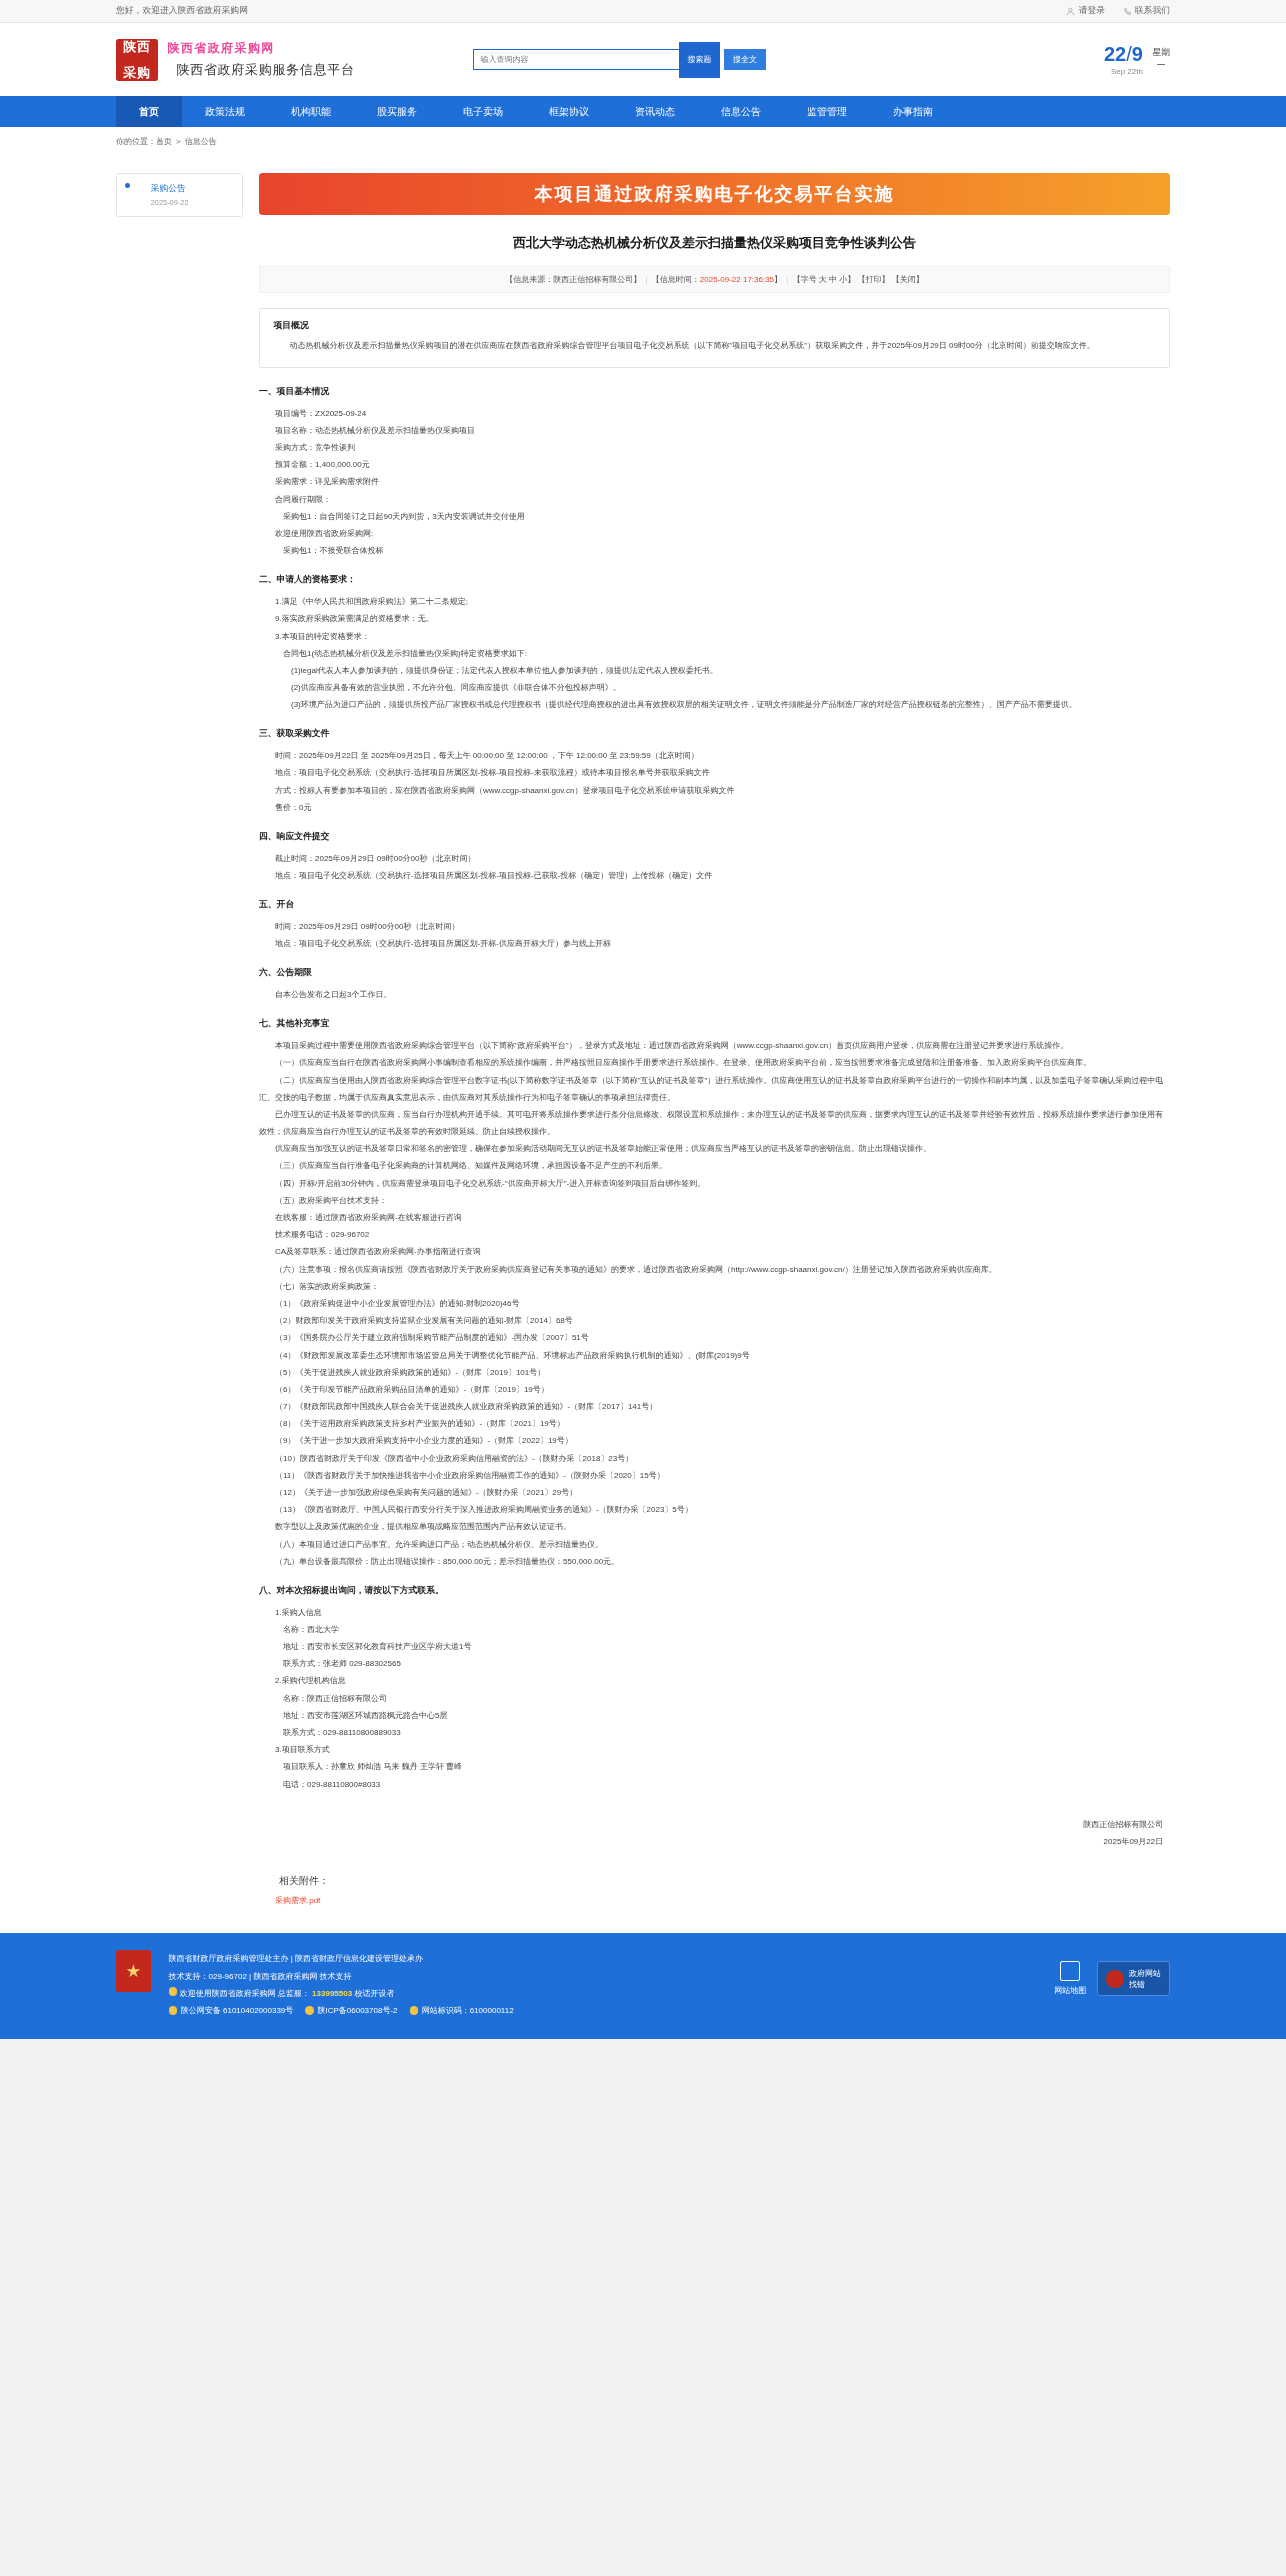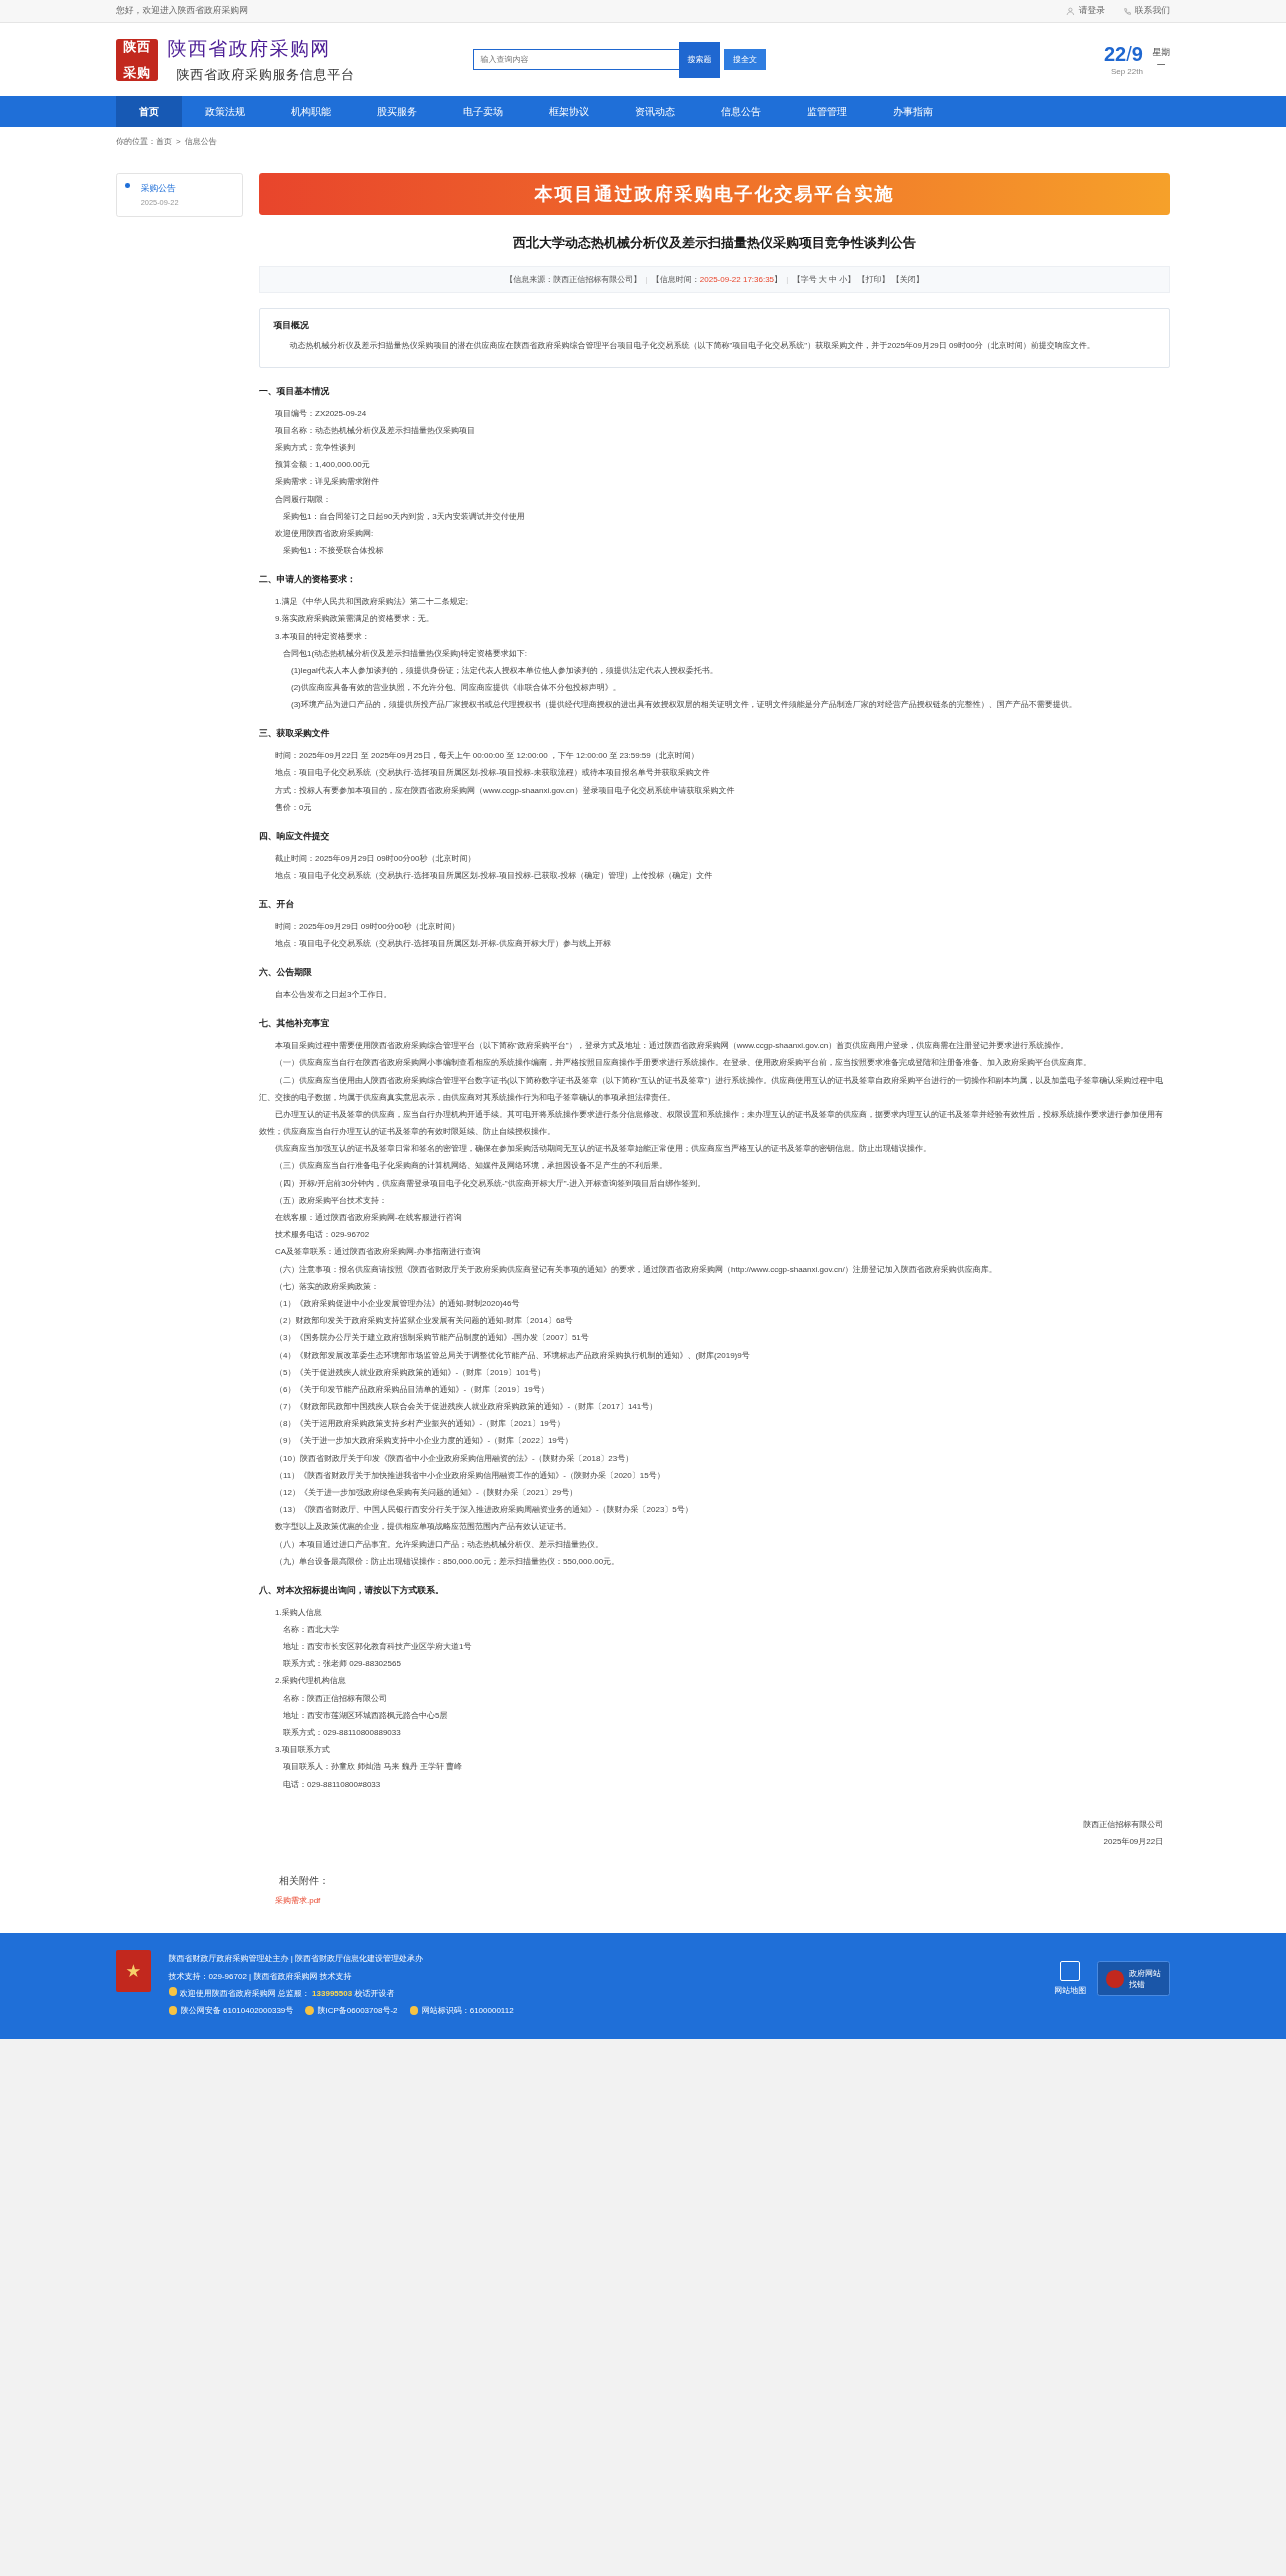--- a/index.html
+++ b/index.html
@@ -30,21 +30,21 @@
 
   
   .header { background: #fff; height: 73px; }
   .header .inner { width: 1054px; margin: 0 auto; height: 73px; display: flex; align-items: center; }
   .logo-block { display: flex; align-items: center; gap: 9.5px; }
   .logo-mark {
     width: 42px; height: 42px; background: #c2281e; border-radius: 2.7px;
     color: #fff; display: flex; flex-direction: column; align-items: center; justify-content: center;
     font-size: 13px; font-weight: bold; line-height: 1.05; letter-spacing: 0.7px; gap: 12px;
   }
-  .logo-text .l1 { font-size: 19px; font-weight: normal; color: #4c1d95; letter-spacing: 1.4px; }
+  .logo-text .l1 { font-size: 12px; font-weight: bold; color: #ec4899; letter-spacing: 1.4px; }
   .logo-text .l2 { font-size: 13px; color: #333; letter-spacing: 0.7px; margin-top: 4px; padding-left: 9px; }
 
   .search-wrap { margin-left: 118px; display: flex; align-items: center; }
   .search-input {
     width: 206px; height: 21px; border: 0.7px solid #1f67d0; border-right: none;
     padding: 0 6.8px; font-size: 8px; color: #999; outline: none;
     font-family: "Liberation Sans", sans-serif;
   }
   .search-btn {
     height: 36px; background: #1f67d0; color: #fff; border: none; padding: 0 8.8px;
@@ -74,21 +74,21 @@
   
   .crumb-bar { background: #fff; height: 28px; }
   .crumb-bar .inner { width: 1054px; margin: 0 auto; display: flex; align-items: center; height: 28px; font-size: 8px; color: #666; }
   .crumb-bar a { color: #666; text-decoration: none; }
 
   
   .content { width: 1054px; margin: 0 auto; display: flex; gap: 16px; padding-bottom: 27px; }
   .side { width: 127px; padding-top: 17.6px; }
   .side-card {
     background: #fff; border: 0.7px solid #e3e3e3; border-radius: 2.7px;
-    padding: 9.5px 8px; display: flex; align-items: flex-start; gap: 11px;
+    padding: 9.5px 8px; display: flex; align-items: flex-start; gap: 21px;
   }
   .dot { width: 4.7px; height: 4.7px; border-radius: 50%; background: #1f6fd8; flex: none; }
   .side-card .t1 { font-size: 8.8px; color: #1f6fd8; }
   .side-card .t2 { font-size: 7.4px; color: #999; margin-top: 2.7px; }
 
   .main { flex: 1; padding-top: 17.6px; }
   .banner {
     height: 42px; border-radius: 3.4px; display: flex; align-items: center; justify-content: center;
     background: linear-gradient(90deg, #e8452c 0%, #ef6a2a 45%, #f6a12a 100%);
     color: #fff; font-size: 18px; font-weight: bold; letter-spacing: 2px;

